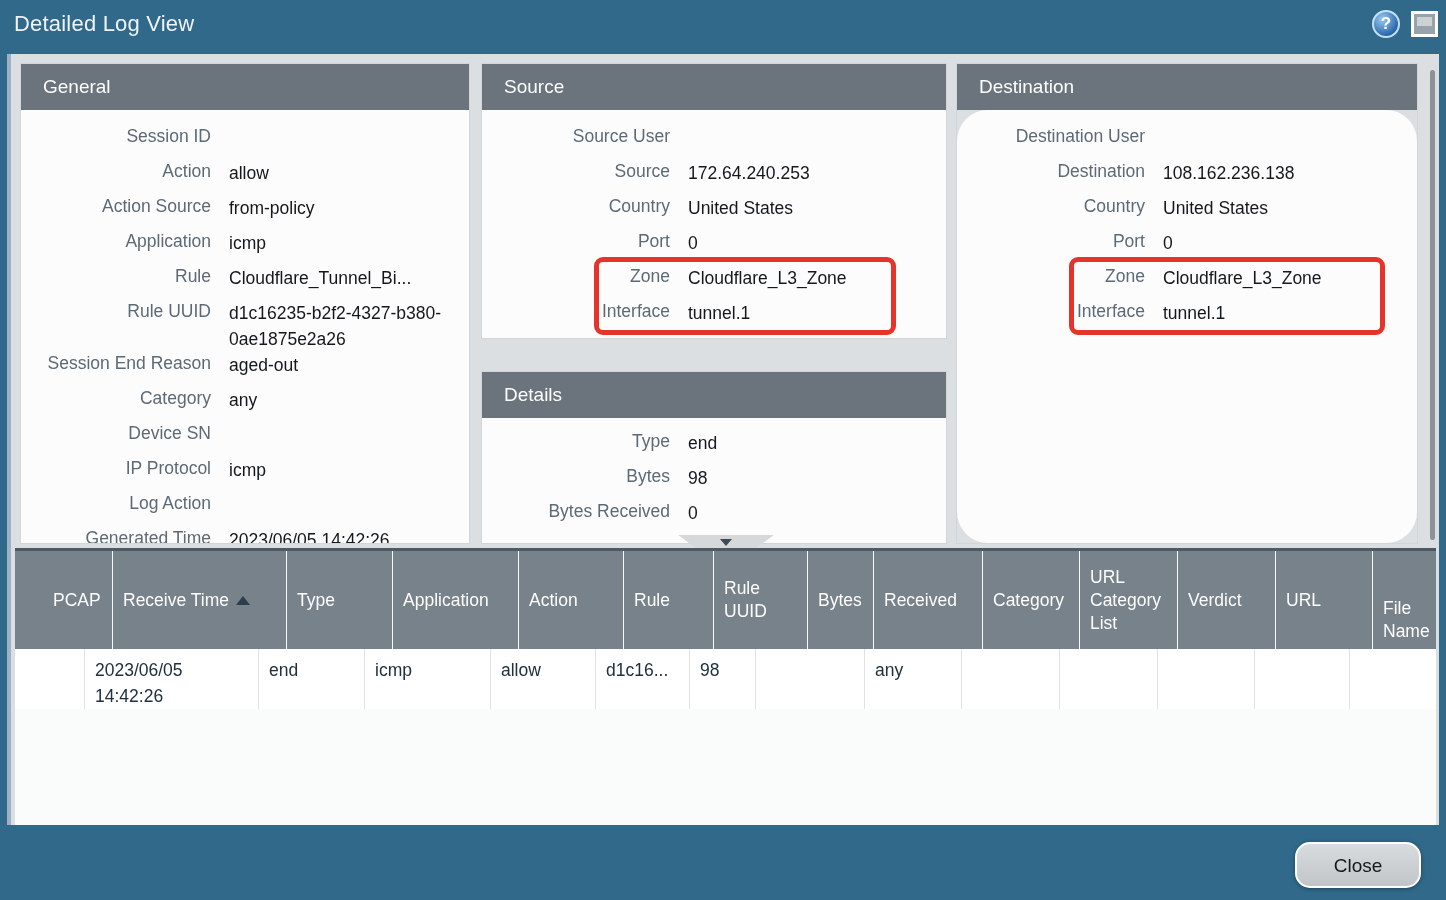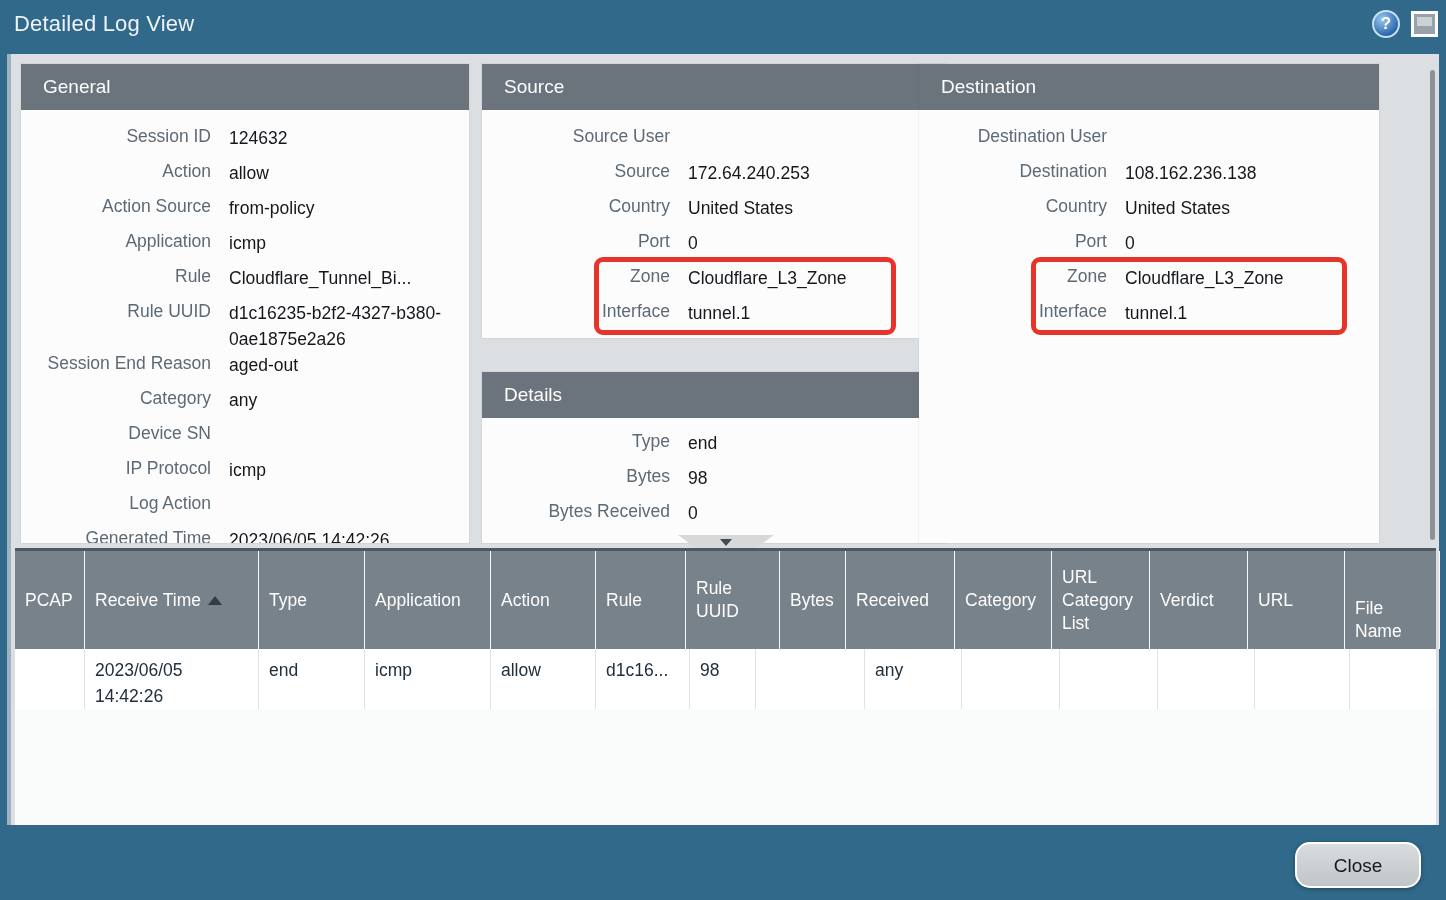--- a/index.html
+++ b/index.html
@@ -28,25 +28,25 @@
             background:#dcdfe1; border-left:4px solid #9fb2c1; }
 
   .panel { position:absolute; box-shadow:0 0 0 1px rgba(0,0,0,0.04); }
   .panel-header { height:46px; background:#6b747c; color:#fdfdfd; font-size:19px;
             line-height:46px; padding-left:22px; font-weight:400; }
   .panel-body { background:#fcfcfc; position:relative; overflow:hidden; padding-top:15px; }
 
   .panel-general     { left:10px;  top:10px; width:448px; }
   .panel-source      { left:471px; top:10px; width:464px; }
   .panel-details     { left:471px; top:318px; width:464px; }
-  .panel-destination { left:908px; top:10px; width:460px; }
+  .panel-destination { left:946px; top:10px; width:460px; }
   .panel-general .panel-body     { height:433px; }
   .panel-source .panel-body      { height:228px; }
   .panel-details .panel-body     { height:125px; padding-top:12px; }
-  .panel-destination .panel-body { height:433px; }
+  .panel-destination .panel-body { height:433px;border-radius:31px; }
 
   .prow { display:flex; align-items:flex-start; min-height:35px; }
   .plabel { width:208px; flex:none; text-align:right; padding-right:18px;
             color:#5d6a75; font-size:17.5px; line-height:22px; }
   .panel-source .plabel, .panel-details .plabel, .panel-destination .plabel { width:206px; }
   .pvalue { flex:1; color:#14181c; font-size:17.5px; line-height:26px; padding-right:10px;
             word-wrap:break-word; min-width:0; }
 
   .hl-box { position:absolute; border:5px solid #e5352b; border-radius:9px;
             top:147px; height:78px; pointer-events:none; }
@@ -94,21 +94,20 @@
   <div class="win-icon"></div>
 </div>
 
 <div class="dialog">
 
   <div class="panel panel-general">
     <div class="panel-header">General</div>
     <div class="panel-body">
         <div class="prow">
           <div class="plabel">Session ID</div>
-          <div class="pvalue">124632</div>
         </div>
         <div class="prow">
           <div class="plabel">Action</div>
           <div class="pvalue">allow</div>
         </div>
         <div class="prow">
           <div class="plabel">Action Source</div>
           <div class="pvalue">from-policy</div>
         </div>
         <div class="prow">
@@ -231,21 +230,21 @@
   </div>
 
   <div class="vscroll"></div>
 
   <div class="splitter">
     <div class="splitter-arrow"></div>
   </div>
 
   <div class="table-section">
     <div class="thead" id="thead">
-        <div class="th" style="width: 70px;">
+        <div class="th" style="width: 70px; margin-left: 28px;">
           <span>PCAP</span>
         </div>
         <div class="th" style="width: 174px;">
           <span>Receive Time</span>
           <span class="sort-asc"></span>
         </div>
         <div class="th" style="width: 106px;">
           <span>Type</span>
         </div>
         <div class="th" style="width: 126px;">

